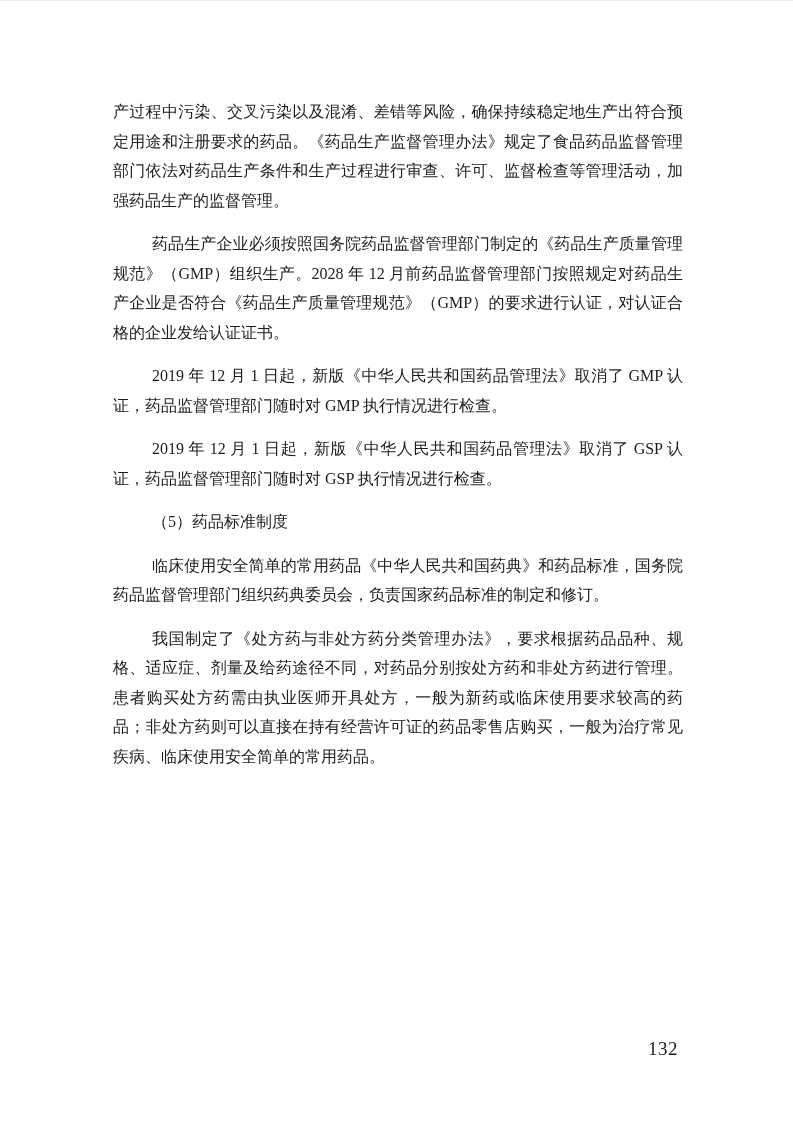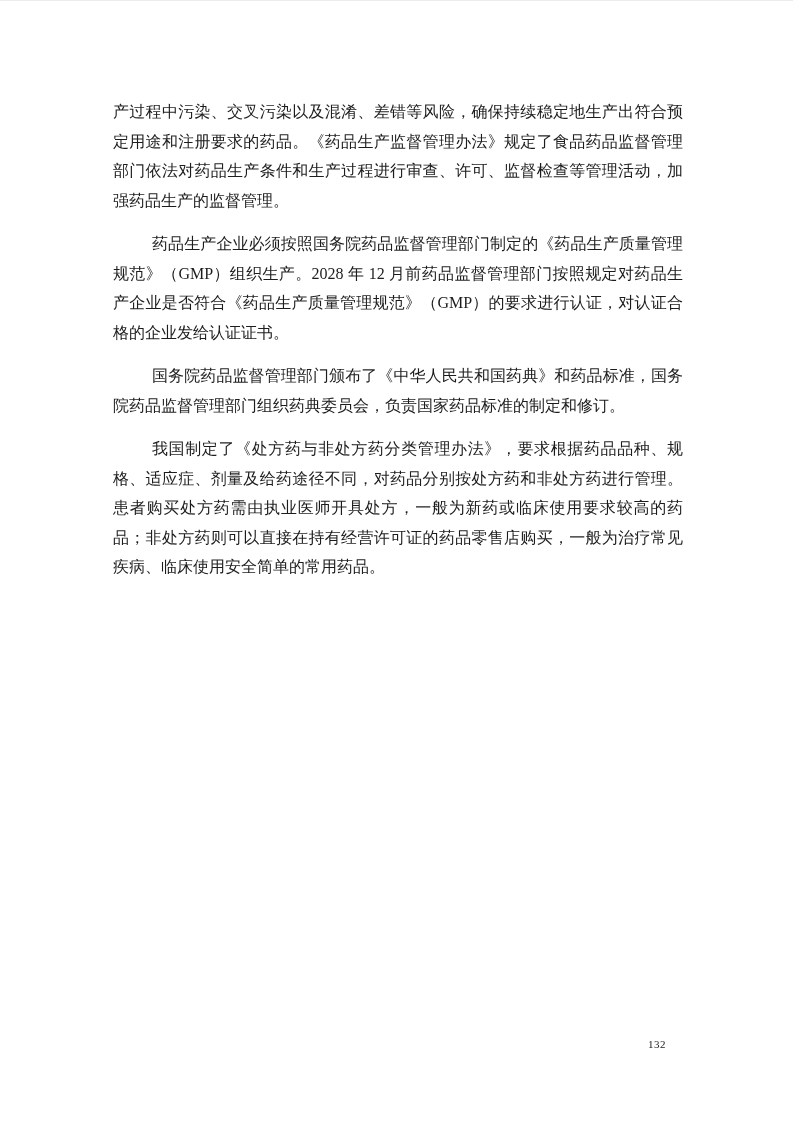--- a/index.html
+++ b/index.html
@@ -36,29 +36,32 @@
   .content p.continuation {
     text-indent: 0;
   }
   .content p:last-child {
     margin-bottom: 12px;
   }
   .page-number {
     position: absolute;
     left: 648px;
     top: 1037px;
-    font-size: 11px;
+    font-size: 19px;
     color: #1c1c1c;
     letter-spacing: 0.5px;
   }
 </style>
 </head>
 <body>
 
 <div class="page">
   <div class="content">
     <p class="continuation">产过程中污染、交叉污染以及混淆、差错等风险，确保持续稳定地生产出符合预定用途和注册要求的药品。《药品生产监督管理办法》规定了食品药品监督管理部门依法对药品生产条件和生产过程进行审查、许可、监督检查等管理活动，加强药品生产的监督管理。</p>
     <p>药品生产企业必须按照国务院药品监督管理部门制定的《药品生产质量管理规范》（GMP）组织生产。2028 年 12 月前药品监督管理部门按照规定对药品生产企业是否符合《药品生产质量管理规范》（GMP）的要求进行认证，对认证合格的企业发给认证证书。</p>
-    <p>国务院药品监督管理部门颁布了《中华人民共和国药典》和药品标准，国务院药品监督管理部门组织药典委员会，负责国家药品标准的制定和修订。</p>
+    <p>2019 年 12 月 1 日起，新版《中华人民共和国药品管理法》取消了 GMP 认证，药品监督管理部门随时对 GMP 执行情况进行检查。</p>
+    <p>2019 年 12 月 1 日起，新版《中华人民共和国药品管理法》取消了 GSP 认证，药品监督管理部门随时对 GSP 执行情况进行检查。</p>
+    <p>（5）药品标准制度</p>
+    <p>临床使用安全简单的常用药品《中华人民共和国药典》和药品标准，国务院药品监督管理部门组织药典委员会，负责国家药品标准的制定和修订。</p>
     <p>我国制定了《处方药与非处方药分类管理办法》，要求根据药品品种、规格、适应症、剂量及给药途径不同，对药品分别按处方药和非处方药进行管理。患者购买处方药需由执业医师开具处方，一般为新药或临床使用要求较高的药品；非处方药则可以直接在持有经营许可证的药品零售店购买，一般为治疗常见疾病、临床使用安全简单的常用药品。</p>
   </div>
   <div class="page-number">132</div>
 </div>
 
 </body></html>

